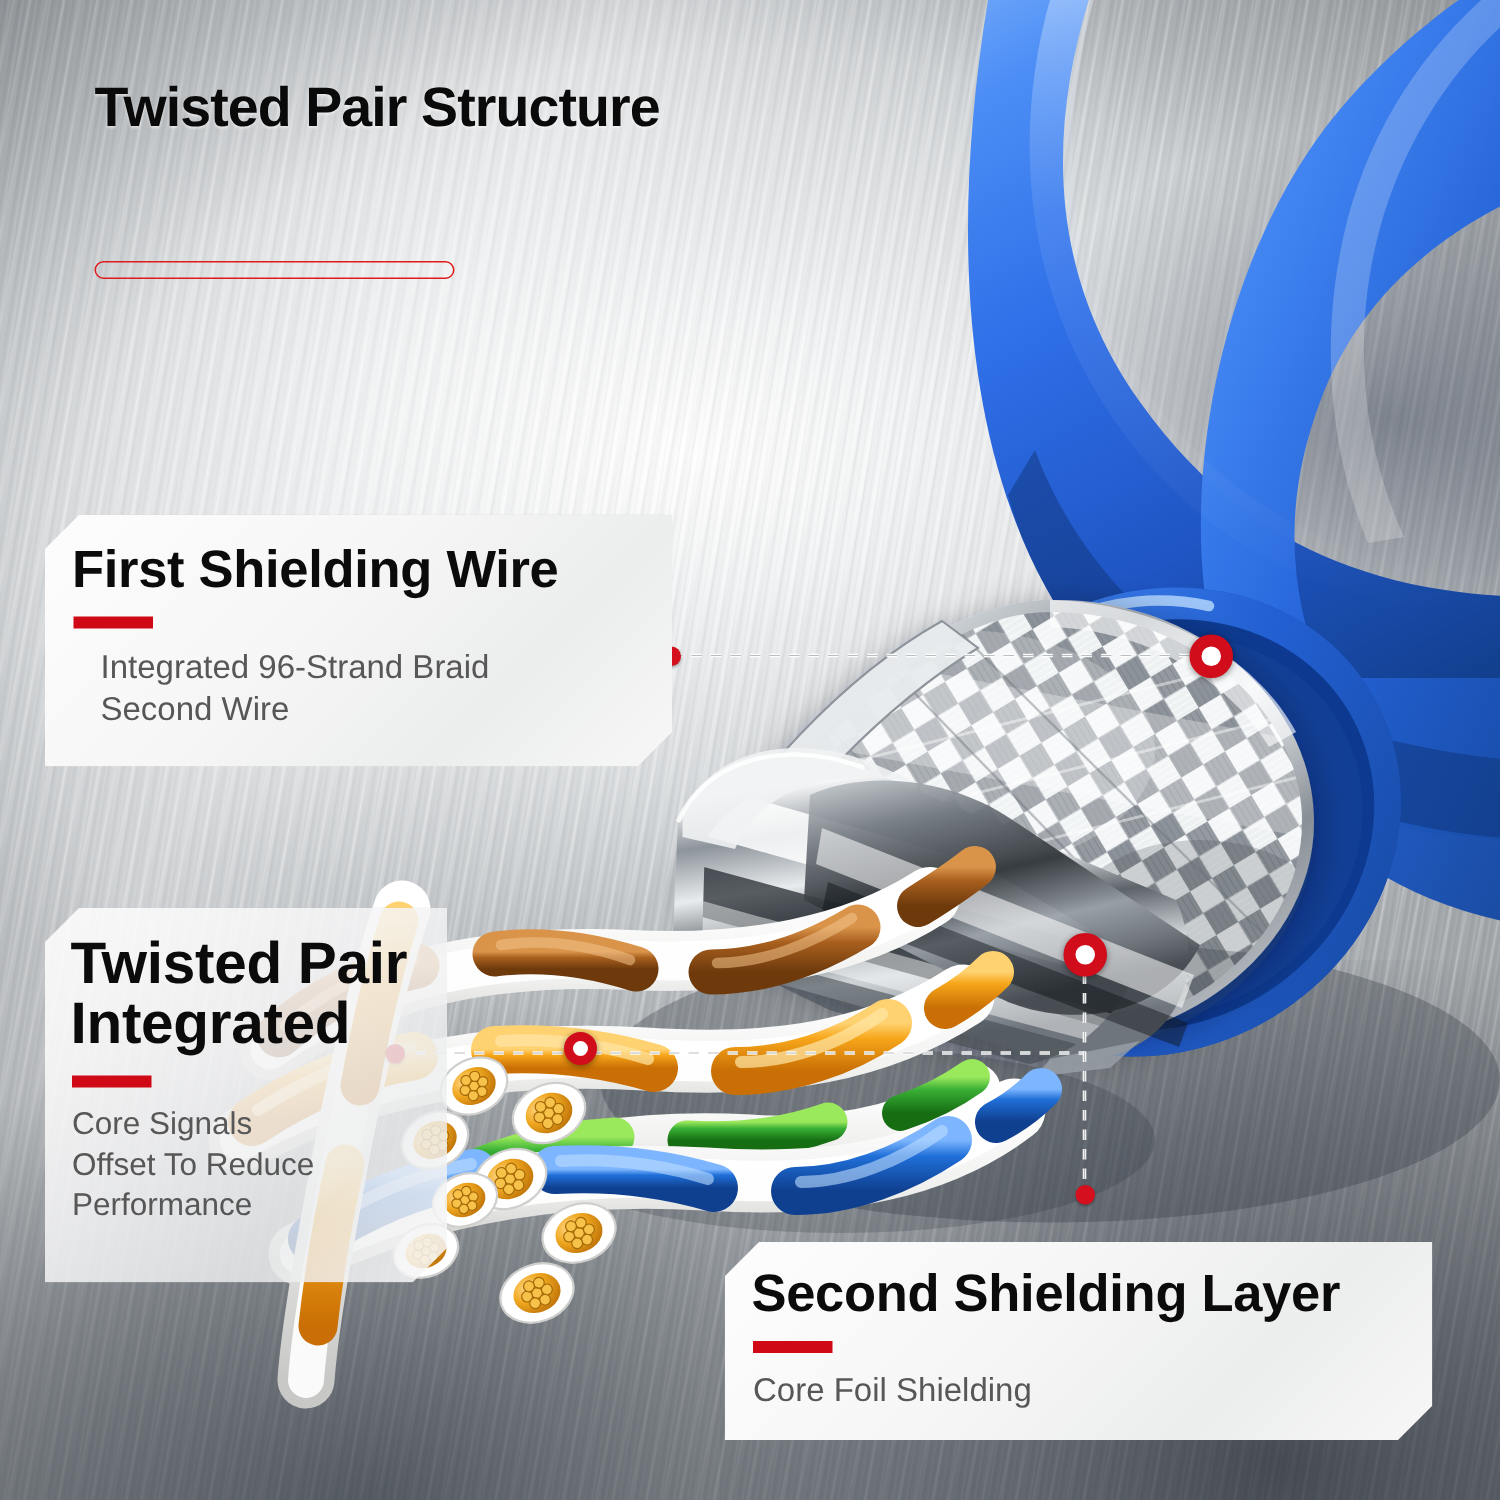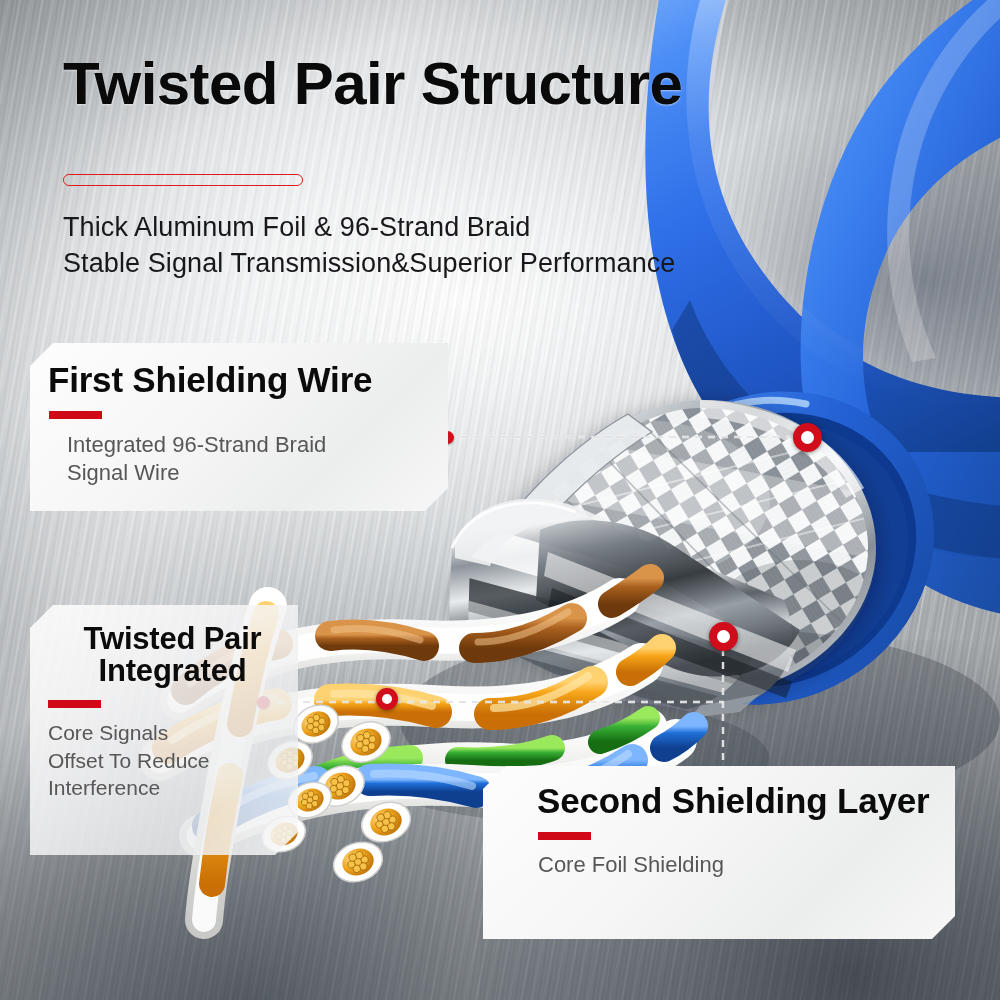--- a/index.html
+++ b/index.html
@@ -97,35 +97,35 @@
   .c-desc{ color:#575757; line-height:1.30; }
 
   
   #box1{ left:30px; top:343px; width:418px; height:168px; }
   #box1 .c-title{ font-size:35px; margin:19px 0 0 18px; }
   #box1 .c-rule{ width:53px; height:8px; margin:13px 0 0 19px; }
   #box1 .c-desc{ font-size:22px; margin:12px 0 0 37px; }
 
   
   #box2{ left:30px; top:605px; width:268px; height:250px; }
-  #box2 .c-title{ font-size:31px; margin:18px 0 0 17px;text-align:center; }
+  #box2 .c-title{ font-size:39px; margin:18px 0 0 17px; }
   #box2 .c-rule{ width:53px; height:8px; margin:14px 0 0 18px; }
   #box2 .c-desc{ font-size:21px; margin:11px 0 0 18px; }
 
   
-  #box3{ left:483px; top:766px; width:472px; height:173px;padding-left:36px; }
+  #box3{ left:483px; top:828px; width:472px; height:132px; }
   #box3 .c-title{ font-size:35px; margin:17px 0 0 18px; }
   #box3 .c-rule{ width:53px; height:8px; margin:13px 0 0 19px; }
   #box3 .c-desc{ font-size:22px; margin:11px 0 0 19px; }
 
   
   #header{ position:absolute; left:63px; top:52px; }
   .h-line{
     font-weight:bold; color:#0a0a0b;
-    font-size:60px; line-height:1.07; letter-spacing:-.6px;
+    font-size:37px; line-height:1.07; letter-spacing:-.6px;
     text-shadow:0 1px 2px rgba(255,255,255,.55);
   }
   #pill{
     position:absolute; left:63px; top:174px; width:240px; height:12px;
     border:1.6px solid #e01b1b; border-radius:7px; background:transparent;
   }
   #sub{ position:absolute; left:63px; top:210px; }
   .s-line{
     font-size:27px; color:#18181a; line-height:1.33; letter-spacing:.1px;
   }
@@ -553,44 +553,40 @@
   <div class="dot-sm" style="left:717px; top:790px;"></div>
 
   <div class="dot-ring" style="left:793px; top:423px;"></div>
   <div class="dot-ring" style="left:709px; top:622px;"></div>
   <div class="dot-ring" style="left:376px; top:688px; width:22px; height:22px; border-width:6px;"></div>
 
   <div id="header">
     <div class="h-line">Twisted Pair Structure</div>
   </div>
   <div id="pill"></div>
-  <div id="sub">
-    <div class="s-line">Thick Aluminum Foil &amp; 96-Strand Braid</div>
-    <div class="s-line">Stable Signal Transmission&amp;Superior Performance</div>
-  </div>
 
   <div class="callout" id="box1">
     <div class="c-title">First Shielding Wire</div>
     <div class="c-rule"></div>
     <div class="c-desc">
       <div>Integrated 96-Strand Braid</div>
-      <div>Signal Wire</div>
+      <div>Second Wire</div>
     </div>
   </div>
 
   <div class="callout translucent" id="box2">
     <div class="c-title">
       <div>Twisted Pair</div>
       <div>Integrated</div>
     </div>
     <div class="c-rule"></div>
     <div class="c-desc">
       <div>Core Signals</div>
       <div>Offset To Reduce</div>
-      <div>Interference</div>
+      <div>Performance</div>
     </div>
   </div>
 
   <div class="callout" id="box3">
     <div class="c-title">Second Shielding Layer</div>
     <div class="c-rule"></div>
     <div class="c-desc">
       <div>Core Foil Shielding</div>
     </div>
   </div>

